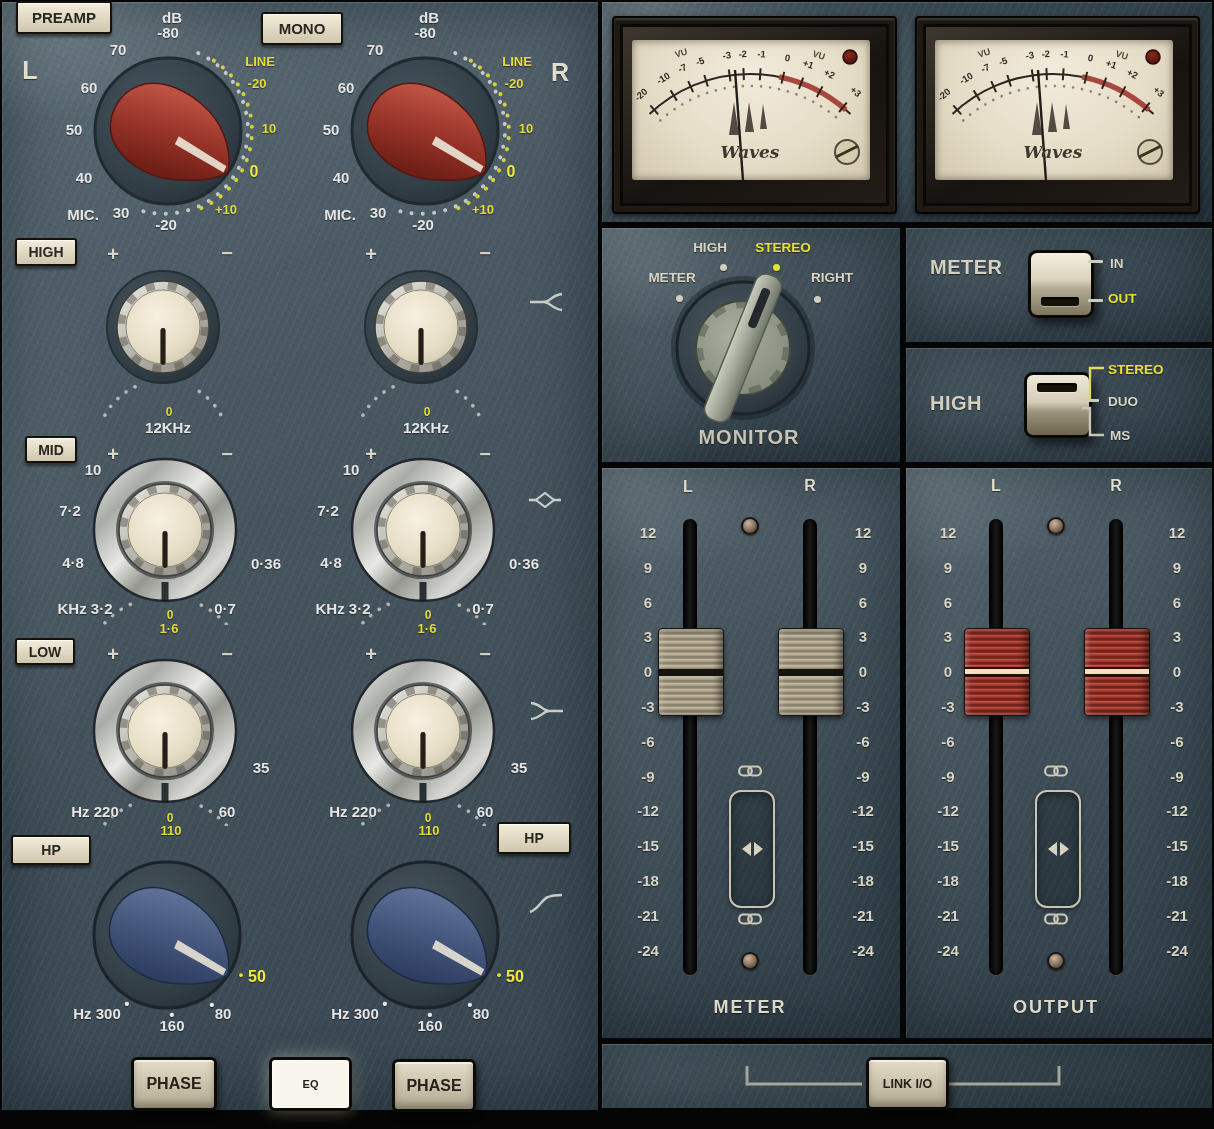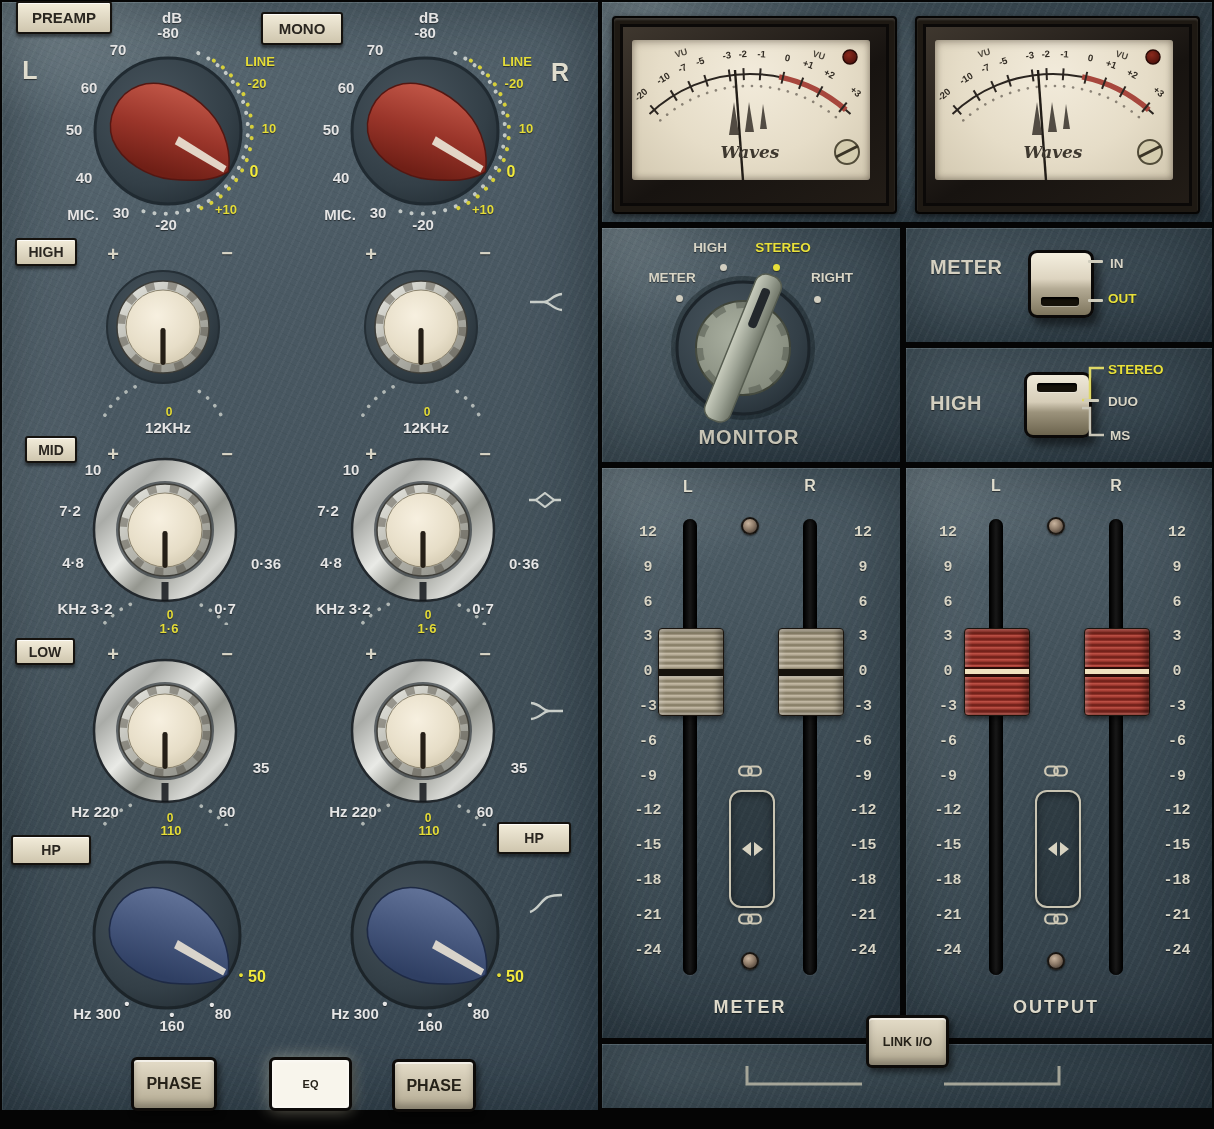--- a/index.html
+++ b/index.html
@@ -18,21 +18,21 @@
                radial-gradient(ellipse 160px 500px at 0% 45%,rgba(210,225,228,.10),transparent 70%);}
   .lbl{position:absolute;transform:translate(-50%,-50%);white-space:nowrap;font-weight:bold;
        text-shadow:0 1px 1px rgba(0,0,0,.55);}
   .w{color:#e5e5e5;font-size:15px;}
   .y{color:#e4dc38;font-size:13px;}
   .yb{color:#f2ea3c;font-size:16px;}
   .ys{color:#e4dc38;font-size:12px;}
   .pm{color:#d8d5c6;font-size:20px;}
   .ch{color:#e0ddce;font-size:16px;}
   .chL{color:#e0ddce;font-size:25px;}
-  .fnum{color:#d8d5c6;font-size:15px;font-family:Liberation Mono, monospace;}
+  .fnum{color:#d8d5c6;font-size:15px;}
   .opt{color:#d8d5c6;font-size:13.5px;}
   .opt.sel{color:#e8e03a;}
   .title{position:absolute;transform:translateY(-50%);font-weight:bold;font-size:20px;
          color:#d4d0c1;letter-spacing:.5px;text-shadow:0 1px 1px rgba(0,0,0,.55);}
   .optL{position:absolute;transform:translateY(-50%);font-weight:bold;font-size:13.5px;
         color:#d8d5c6;text-shadow:0 1px 1px rgba(0,0,0,.55);}
   .optL.sel{color:#e8e03a;}
   .title-sm{font-size:18px;letter-spacing:2px;color:#ddd9ca;}
   .mon-title{font-size:20px;letter-spacing:1px;color:#c7c4b5;}
   .plaque{position:absolute;display:flex;align-items:center;justify-content:center;
@@ -638,17 +638,17 @@
   <svg class="chain" style="left:1044px;top:913px" width="24" height="12">
     <rect x="1.2" y="1.5" width="12.5" height="9" rx="4" fill="none" stroke="#cfc9b6" stroke-width="2.2"></rect>
     <rect x="10.3" y="1.5" width="12.5" height="9" rx="4" fill="none" stroke="#cfc9b6" stroke-width="2.2"></rect>
   </svg>
   <div class="led" style="left:1047px;top:952px"></div>
   <span class="lbl title-sm" style="left:1056px;top:1007px">OUTPUT</span>
 
   <svg class="glyph" style="left:740px;top:1060px" width="326" height="28">
     <path d="M7,6 L7,24 L122,24 M204,24 L319,24 L319,6" fill="none" stroke="#b9b6a6" stroke-width="3" opacity="0.85"></path>
   </svg>
-  <div class="btn3d" style="left:866px;top:1015px;width:77px;height:47px;font-size:12.5px">
+  <div class="btn3d" style="left:866px;top:1057px;width:77px;height:47px;font-size:12.5px">
       <span>LINK I/O</span>
     </div>
 
 </div>
 
 </body></html>

